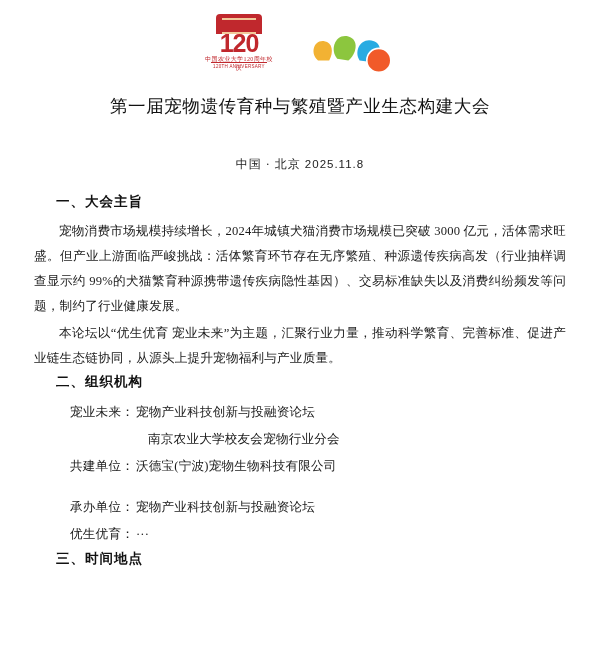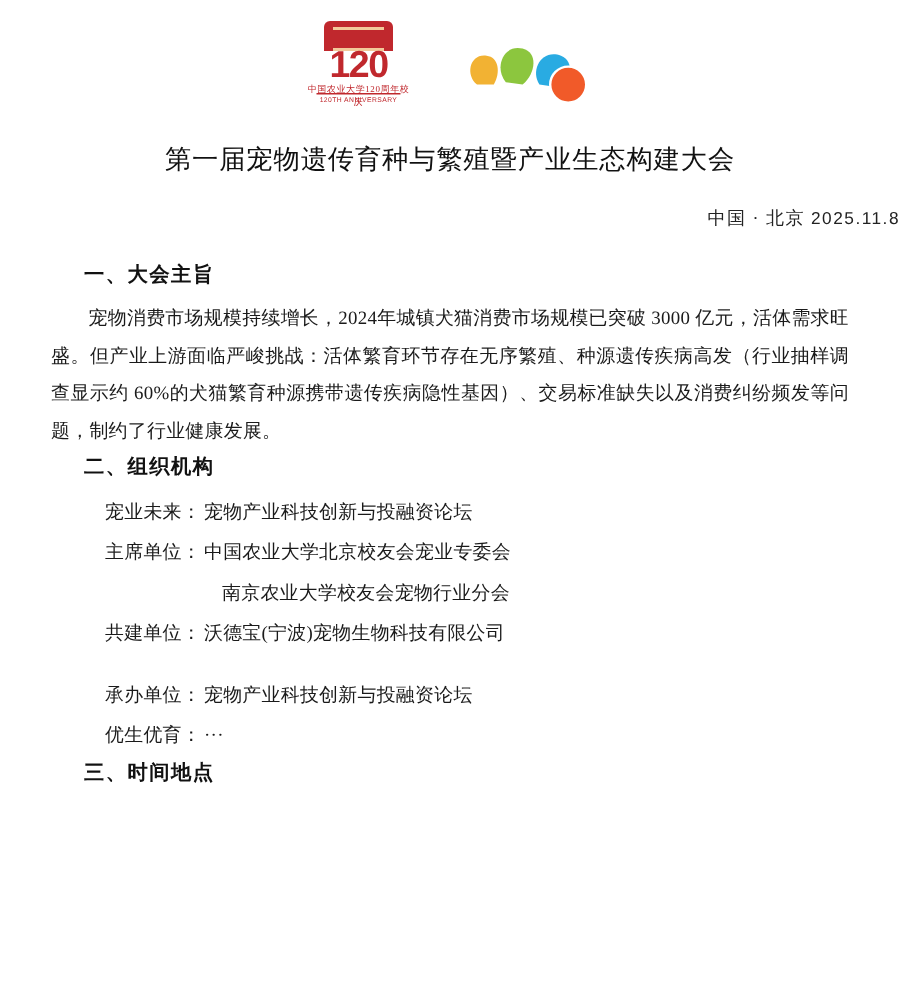--- a/index.html
+++ b/index.html
@@ -18,21 +18,21 @@
     width: 600px;
     height: 662px;
     position: relative;
     background: #ffffff;
     box-sizing: border-box;
   }
 
   
   .logo-row {
     display: flex;
-    align-items: center;
+    align-items: flex-end;
     justify-content: center;
     gap: 26px;
     padding-top: 14px;
     height: 78px;
     box-sizing: border-box;
   }
 
   .logo-anniv {
     position: relative;
     width: 74px;
@@ -109,22 +109,22 @@
   .doc-title {
     margin: 16px 0 0 0;
     text-align: center;
     font-size: 17.5px;
     font-weight: normal;
     letter-spacing: 0.6px;
     color: #111;
     font-family: "Liberation Sans", "DejaVu Sans", sans-serif;
   }
   .doc-subtitle {
-    margin-top: 19px;
-    text-align: right;
+    margin-top: 38px;
+    text-align: center;
     font-size: 12px;
     color: #222;
     letter-spacing: 1px;
   }
   .doc-subtitle .date {
     font-family: "Liberation Sans", sans-serif;
     font-size: 11.5px;
   }
 
   
@@ -196,31 +196,29 @@
   <h1 class="doc-title">第一届宠物遗传育种与繁殖暨产业生态构建大会</h1>
 
   <div class="doc-subtitle">
     <span>中国 · 北京</span>
     <span class="date">2025.11.8</span>
   </div>
 
   <div class="body">
 
     <h2 class="section-head">一、大会主旨</h2>
-    <p class="para">宠物消费市场规模持续增长，2024年城镇犬猫消费市场规模已突破 3000 亿元，活体需求旺盛。但产业上游面临严峻挑战：活体繁育环节存在无序繁殖、种源遗传疾病高发（行业抽样调查显示约 60%的犬猫繁育种源携带遗传疾病隐性基因）、交易标准缺失以及消费纠纷频发等问题，制约了行业健康发展。</p>
+    <p class="para">宠物消费市场规模持续增长，2024年城镇犬猫消费市场规模已突破 3000 亿元，活体需求旺盛。但产业上游面临严峻挑战：活体繁育环节存在无序繁殖、种源遗传疾病高发（行业抽样调查显示约 99%的犬猫繁育种源携带遗传疾病隐性基因）、交易标准缺失以及消费纠纷频发等问题，制约了行业健康发展。</p>
+    <p class="para">本论坛以“优生优育 宠业未来”为主题，汇聚行业力量，推动科学繁育、完善标准、促进产业链生态链协同，从源头上提升宠物福利与产业质量。</p>
 
     <h2 class="section-head tight">二、组织机构</h2>
 
     <p class="org-line">
       <span>宠业未来：</span><span class="val">宠物产业科技创新与投融资论坛</span>
     </p>
     <p class="org-line">
-      <span>主席单位：</span><span class="val">中国农业大学北京校友会宠业专委会</span>
-    </p>
-    <p class="org-line">
       <span style="display:inline-block;width:76px"></span><span class="val">南京农业大学校友会宠物行业分会</span>
     </p>
     <p class="org-line">
       <span>共建单位：</span><span class="val">沃德宝(宁波)宠物生物科技有限公司</span>
     </p>
 
     <div class="org-gap"></div>
 
     <p class="org-line">
       <span>承办单位：</span><span class="val">宠物产业科技创新与投融资论坛</span>

